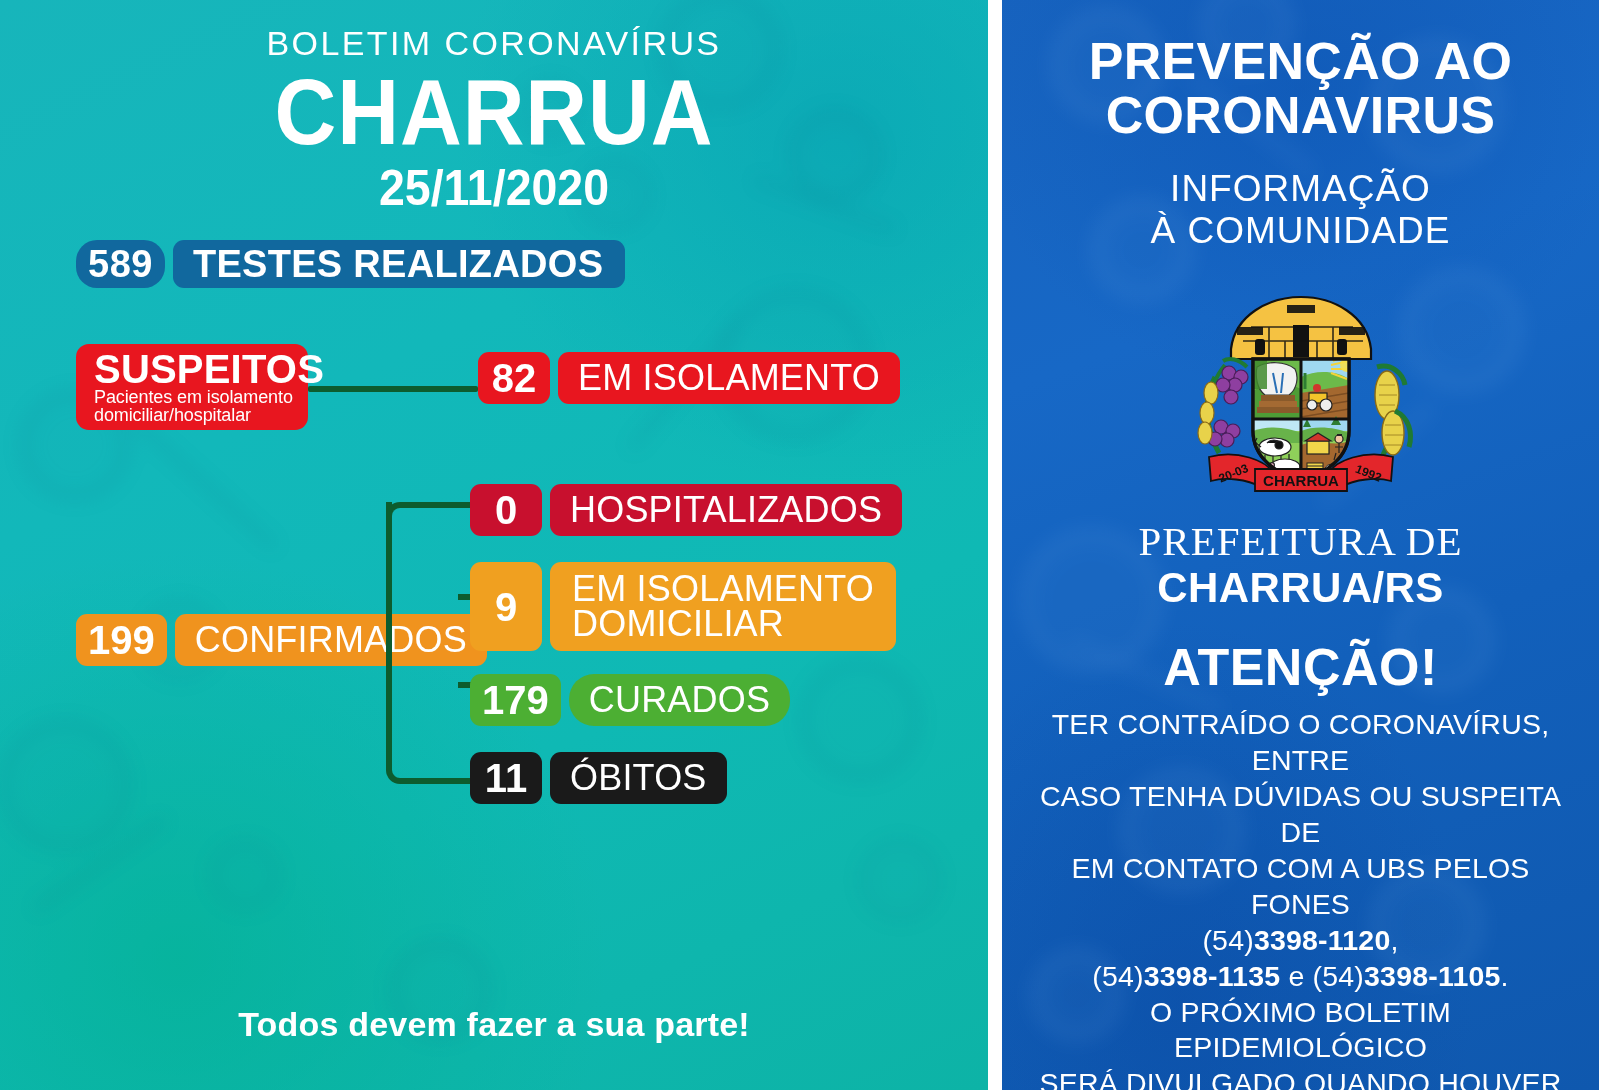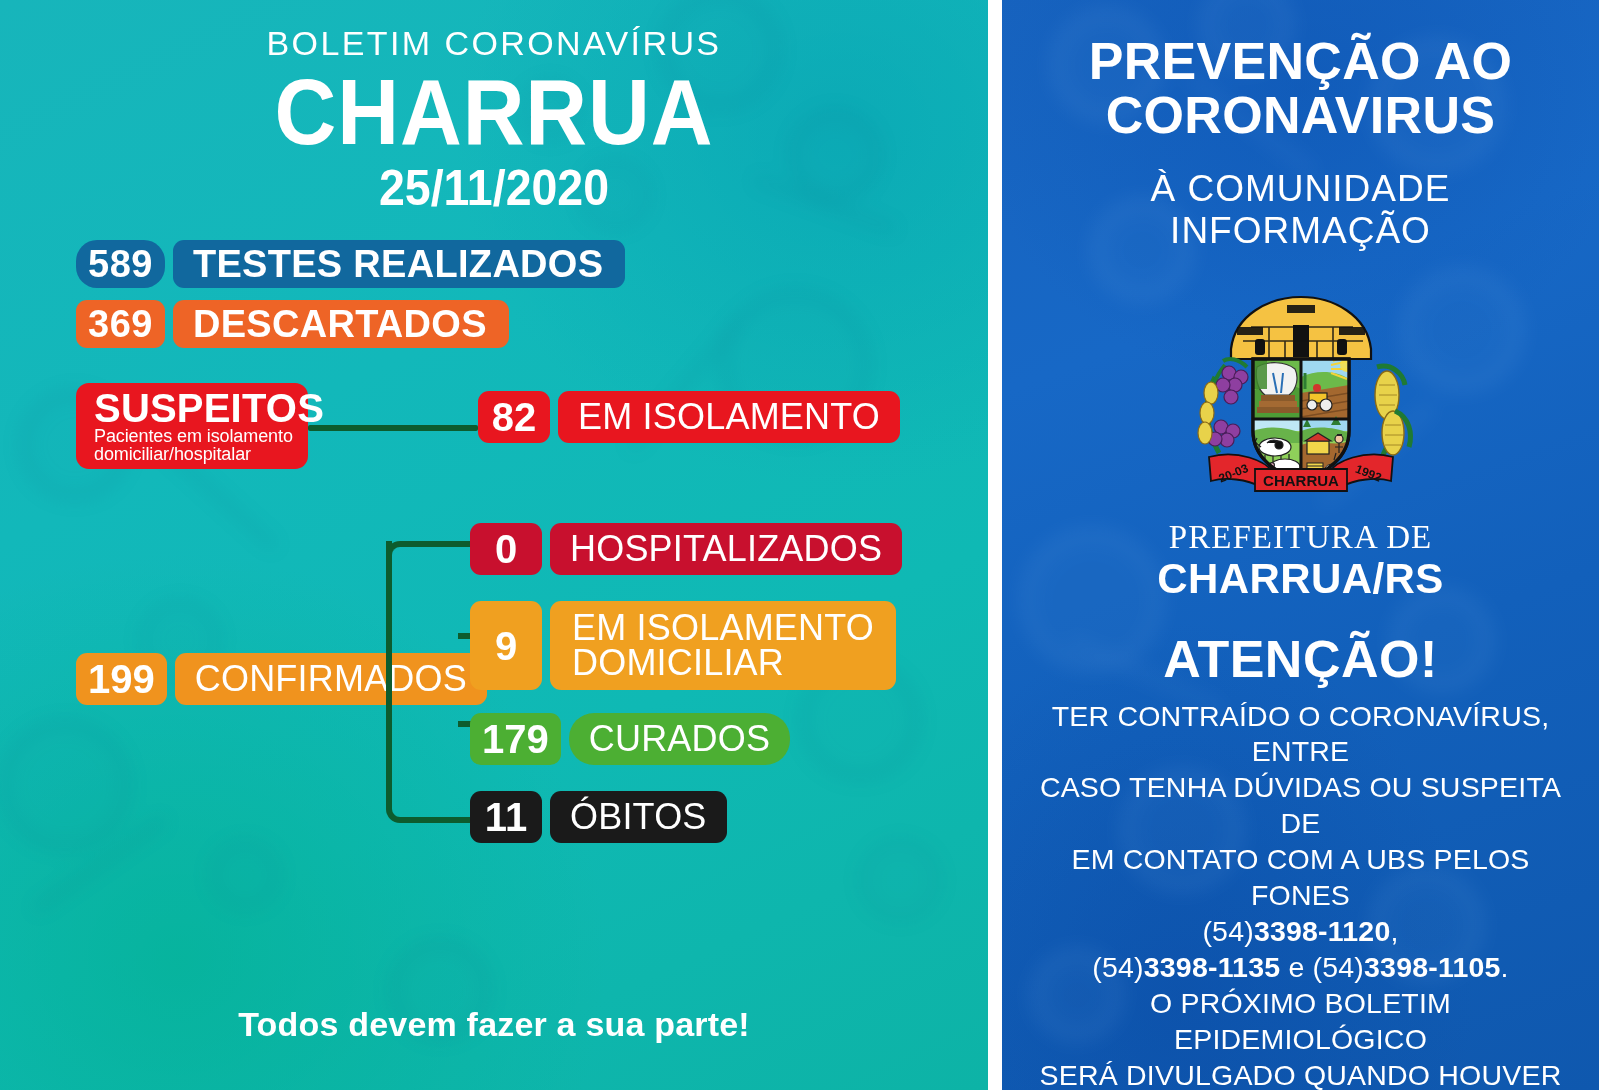--- a/index.html
+++ b/index.html
@@ -60,21 +60,21 @@
     line-height:1; letter-spacing:0.5px;
   }
   .lbl {
     display:flex; align-items:center;
     color:#ffffff; font-weight:bold; border-radius:11px;
     margin-left:8px; padding:5px 22px 5px 20px;
     font-size:38px; line-height:1; letter-spacing:0.3px; white-space:nowrap;
   }
 
   
-  .suspects { position:relative; margin-top:35px; padding-left:76px; height:96px; }
+  .suspects { position:relative; margin-top:56px; padding-left:76px; height:96px; }
   .susp-box {
     position:absolute; left:76px; top:0;
     width:232px; height:86px;
     background:#e8161f; border-radius:13px;
     color:#ffffff; padding:7px 12px 8px 18px;
   }
   .susp-title { font-size:40px; font-weight:bold; line-height:0.92; letter-spacing:0.2px; }
   .susp-sub { font-size:18px; font-weight:400; line-height:0.98; margin-top:1px; letter-spacing:-0.1px; }
   .susp-connector {
     position:absolute; left:308px; top:42px;
@@ -155,21 +155,21 @@
   .r-sub {
     margin-top:26px; font-size:37px; font-weight:400;
     line-height:1.12; letter-spacing:1px;
   }
 
   
   .crest-wrap { position:relative; margin:30px auto 0; width:240px; height:222px; }
 
   .r-prefeitura {
     margin-top:16px; font-family:"Liberation Serif", serif;
-    font-size:33px; font-weight:400; letter-spacing:1px; line-height:1.1;
+    font-size:41px; font-weight:400; letter-spacing:1px; line-height:1.1;
   }
   .r-cityname {
     font-size:42px; font-weight:bold; letter-spacing:0.4px; line-height:1.1; margin-top:1px;
   }
   .r-atencao {
     margin-top:26px; font-size:52px; font-weight:bold; letter-spacing:0.5px;
   }
   .r-body {
     margin-top:10px; font-size:28.5px; font-weight:400;
     line-height:1.26; letter-spacing:0.2px;
@@ -205,24 +205,20 @@
       <div class="kicker">BOLETIM CORONAVÍRUS</div>
       <div class="city">CHARRUA</div>
       <div class="date">25/11/2020</div>
     </div>
 
     <div class="stats">
       <div class="row">
         <div class="num" style="background:#11689e;border-radius:21px;">589</div>
         <div class="lbl" style="background:#11689e;">TESTES REALIZADOS</div>
       </div>
-      <div class="row">
-        <div class="num" style="background:#ee6426;">369</div>
-        <div class="lbl" style="background:#ee6426;">DESCARTADOS</div>
-      </div>
     </div>
 
     <div class="suspects">
       <div class="susp-box">
         <div class="susp-title">SUSPEITOS</div>
         <div class="susp-sub">Pacientes em isolamento</div>
         <div class="susp-sub">domiciliar/hospitalar</div>
       </div>
       <div class="susp-connector"></div>
       <div class="susp-right">
@@ -294,22 +290,22 @@
       <i style="left:90px;top:700px;width:170px;height:10px;transform:rotate(25deg);"></i>
     </div>
 
     <div class="r-inner">
       <div class="r-title">
         <div>PREVENÇÃO AO</div>
         <div>CORONAVIRUS</div>
       </div>
 
       <div class="r-sub">
+        <div>INFORMAÇÃO</div>
         <div>À COMUNIDADE</div>
-        <div>INFORMAÇÃO</div>
       </div>
 
       <div class="crest-wrap">
         <svg viewBox="0 0 240 222" width="240" height="222">
 
           <g stroke="#111" stroke-width="2.2" fill="#f5c242">
             <path d="M50 68 C54 34 88 16 120 16 C152 16 186 34 190 68 L190 78 L50 78 Z"></path>
           </g>
           <g fill="#111">
             <rect x="56" y="46" width="26" height="8" opacity=".9"></rect>

